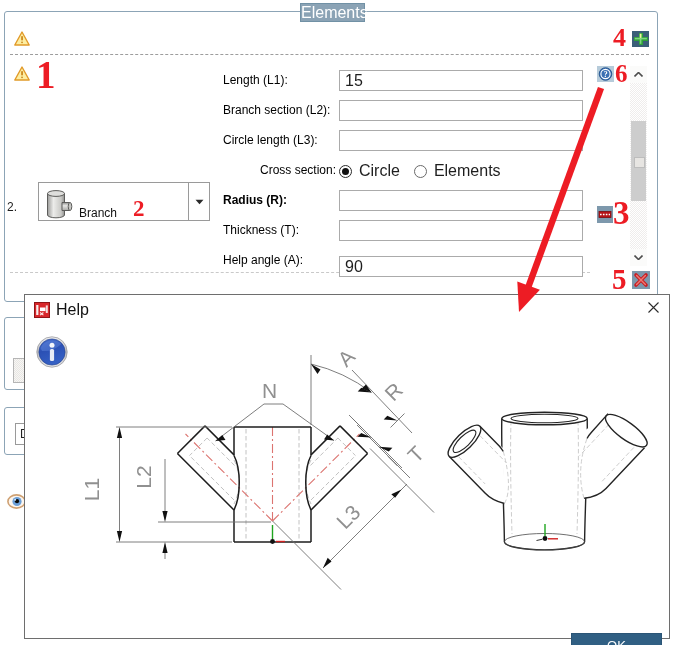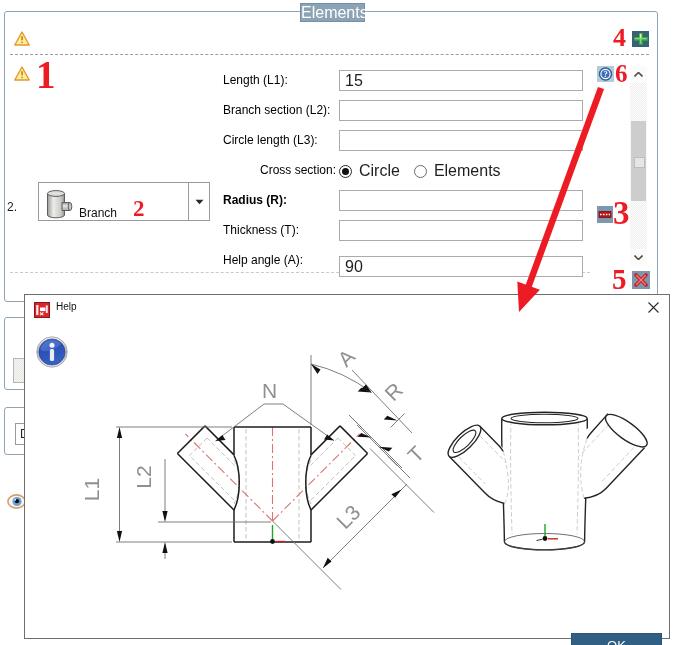--- a/index.html
+++ b/index.html
@@ -41,21 +41,21 @@
   #scrollbar{left:630px;top:66px;width:17px;height:200px;z-index:2;
      background-image:conic-gradient(#efedec 25%,#ffffff 0 50%,#efedec 0 75%,#ffffff 0);background-size:2px 2px;}
   .scroll-btn{position:absolute;left:0;width:17px;height:17px;display:flex;align-items:center;justify-content:center;}
   #scroll-thumb{position:absolute;left:1px;top:55px;width:15px;height:80px;background:#cdcdcd;}
   #scroll-gripper{position:absolute;left:3px;top:36px;width:9px;height:9px;background:#e7e5e2;border:1px solid #bdbdbd;}
   
   .callout{position:absolute;color:#ed1c24;font-family:"Liberation Serif",serif;font-weight:bold;z-index:60;line-height:1;}
   
   #help-dialog{left:24px;top:294px;width:644px;height:343px;background:#ffffff;border:1px solid #6e6e6e;z-index:10;}
   #help-titlebar{position:absolute;left:0;top:0;width:100%;height:24px;}
-  #help-title-text{position:absolute;left:31px;top:6px;font-size:10px;color:#111;}
+  #help-title-text{position:absolute;left:31px;top:6px;font-size:16px;color:#111;}
   #help-close{position:absolute;right:7px;top:5px;width:16px;height:16px;cursor:pointer;}
   #help-ok{position:absolute;left:546px;top:310px;width:89px;height:24px;background:#305f83;border:1px solid #2b5576;
       color:#fff;font-size:13px;text-align:center;line-height:23px;z-index:12;margin-top:28px;}
   
   #drawing-layer{left:0;top:0;z-index:11;pointer-events:none;}
   #arrow-layer{left:0;top:0;z-index:100;pointer-events:none;}
 </style>
 </head>
 <body>
 

